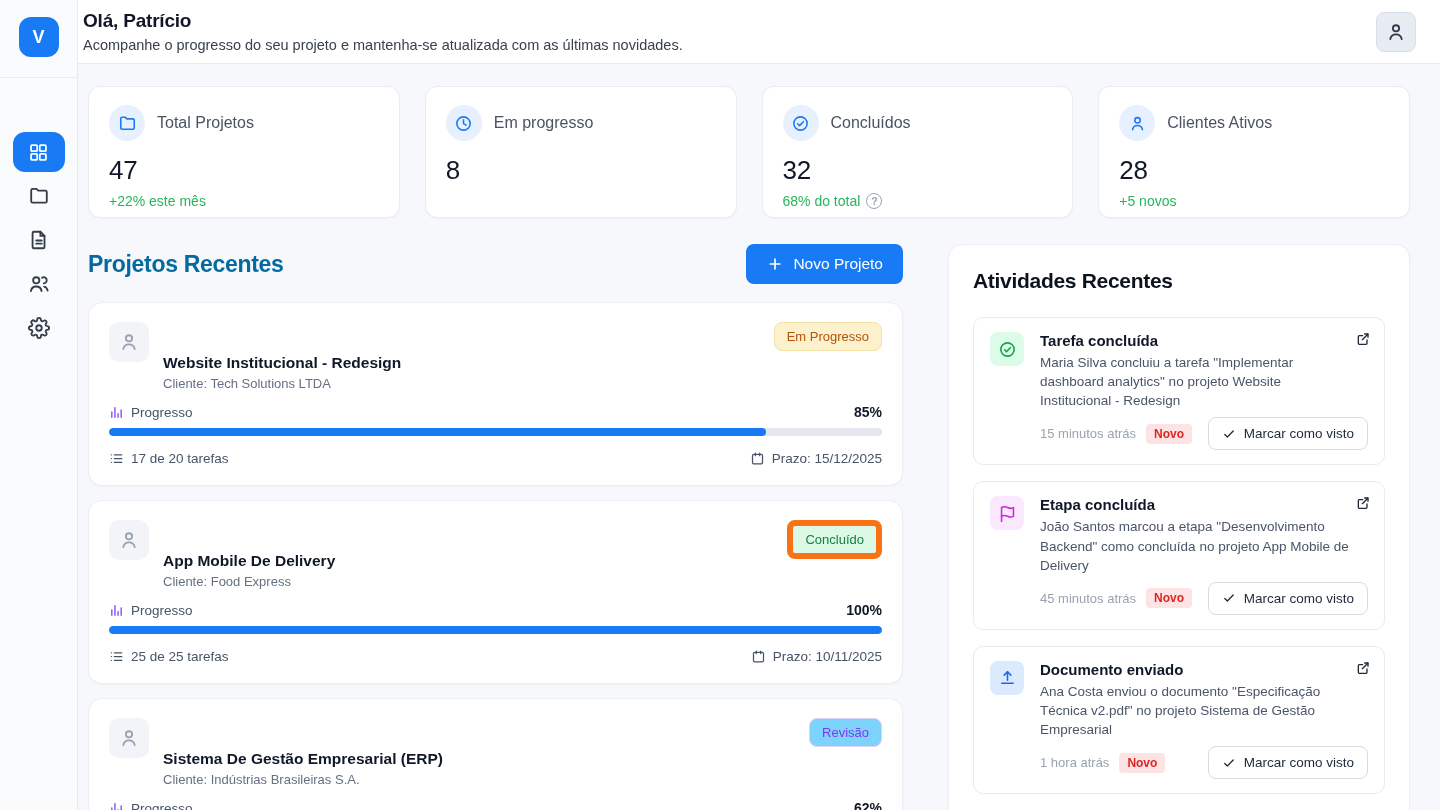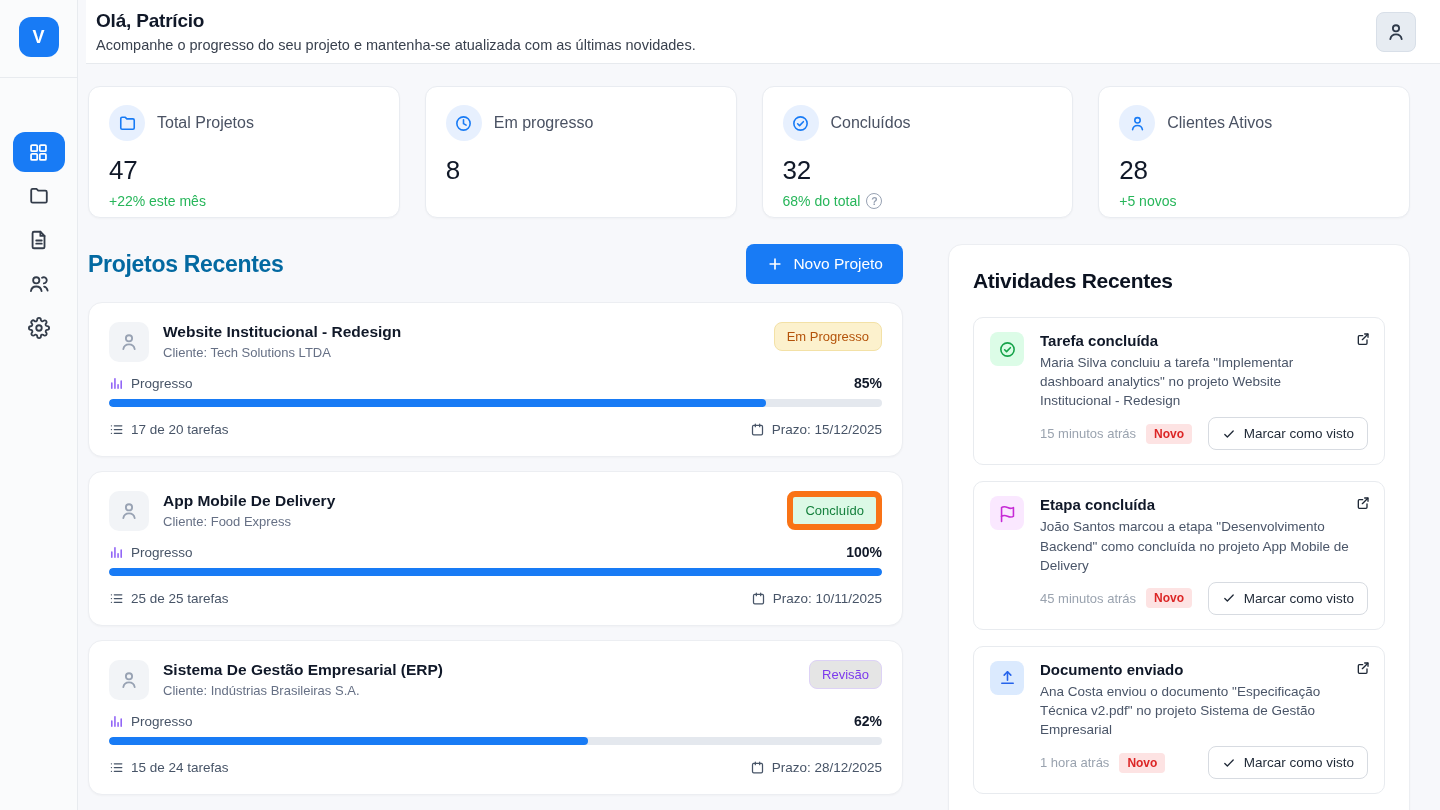--- a/index.html
+++ b/index.html
@@ -19,21 +19,21 @@
     display:flex; align-items:flex-start; justify-content:center; padding-top:17px; }
   .logo { width:40px; height:40px; border-radius:12px; background:#187bf5;
     color:#fff; font-size:18px; font-weight:700; display:flex; align-items:center; justify-content:center; }
   .side-nav { display:flex; flex-direction:column; align-items:center; gap:4px; padding-top:54px; }
   .nav-item { width:52px; height:40px; border-radius:12px; display:flex; align-items:center; justify-content:center;
     color:#333c4a; cursor:pointer; }
   .nav-item.active { background:#187bf5; color:#fff; }
 
   
   .header {
-    position:fixed; left:86px; right:0; top:0; height:64px; background:#fff;
+    position:fixed; left:73px; right:0; top:0; height:64px; background:#fff;
     border-bottom:1px solid #e7eaee; z-index:4; padding:10px 24px 0 10px;
   }
   .greeting { font-size:19px; font-weight:700; color:#101828; letter-spacing:-0.2px; }
   .subtitle { font-size:14.5px; color:#39414e; margin-top:5px; }
   .avatar-btn { position:absolute; right:24px; top:12px; width:40px; height:40px; border-radius:8px;
     background:#e7ecf2; border:1px solid #d8dfe8; display:flex; align-items:center; justify-content:center;
     color:#2f3a4a; cursor:pointer; }
 
   
   .main { margin-left:78px; padding:86px 30px 0 10px; }
@@ -62,26 +62,26 @@
     border-radius:8px; padding:11px 20px; font-size:15.5px; font-weight:500; cursor:pointer;
     font-family:inherit; }
 
   
   .pcard { background:#fff; border:1px solid #eceef2; border-radius:14px; padding:19px 20px;
     margin-bottom:14px; box-shadow:0 1px 2px rgba(16,24,40,.03); cursor:pointer; }
   .pcard-top { display:flex; align-items:flex-start; gap:14px; margin-bottom:13px; }
   .pavatar { width:40px; height:40px; border-radius:10px; background:#f2f4f7; color:#98a2b3;
     display:flex; align-items:center; justify-content:center; flex:none; }
   .ptitles { flex:1; padding-top:1px; }
-  .ptitle { font-size:15.5px; font-weight:700; color:#101828; }
+  .ptitle { font-size:15.5px; font-weight:700; color:#101828;margin-top:31px; }
   .pclient { font-size:13px; color:#667085; margin-top:4px; }
   .badge { font-size:13px; font-weight:500; padding:6px 12px; border-radius:8px; white-space:nowrap; }
   .badge-progress { background:#fcf1cd; color:#b4530a; border:1px solid #f3e1a6; }
   .badge-done { background:#dcf9e6; color:#15803d; border:6px solid #f97316; }
-  .badge-review { background:#e5e5e5; color:#7c3aed; border:1px solid #ddd2f6; }
+  .badge-review { background:#7dd3fc; color:#7c3aed; border:1px solid #ddd2f6; }
   .prow { display:flex; align-items:center; justify-content:space-between; margin-bottom:8px; }
   .plabel { display:flex; align-items:center; gap:7px; font-size:13.5px; color:#475467; }
   .ppercent { font-size:14px; font-weight:600; color:#101828; }
   .ptrack { height:8px; background:#e4e8ee; border-radius:5px; overflow:hidden; margin-bottom:15px; }
   .pfill { height:100%; background:#187bf5; border-radius:5px; }
   .pfoot { display:flex; align-items:center; justify-content:space-between; }
   .pmeta { display:flex; align-items:center; gap:7px; font-size:13.5px; color:#475467; }
 
   
   .apanel { background:#fff; border:1px solid #eceef2; border-radius:14px; padding:24px;

